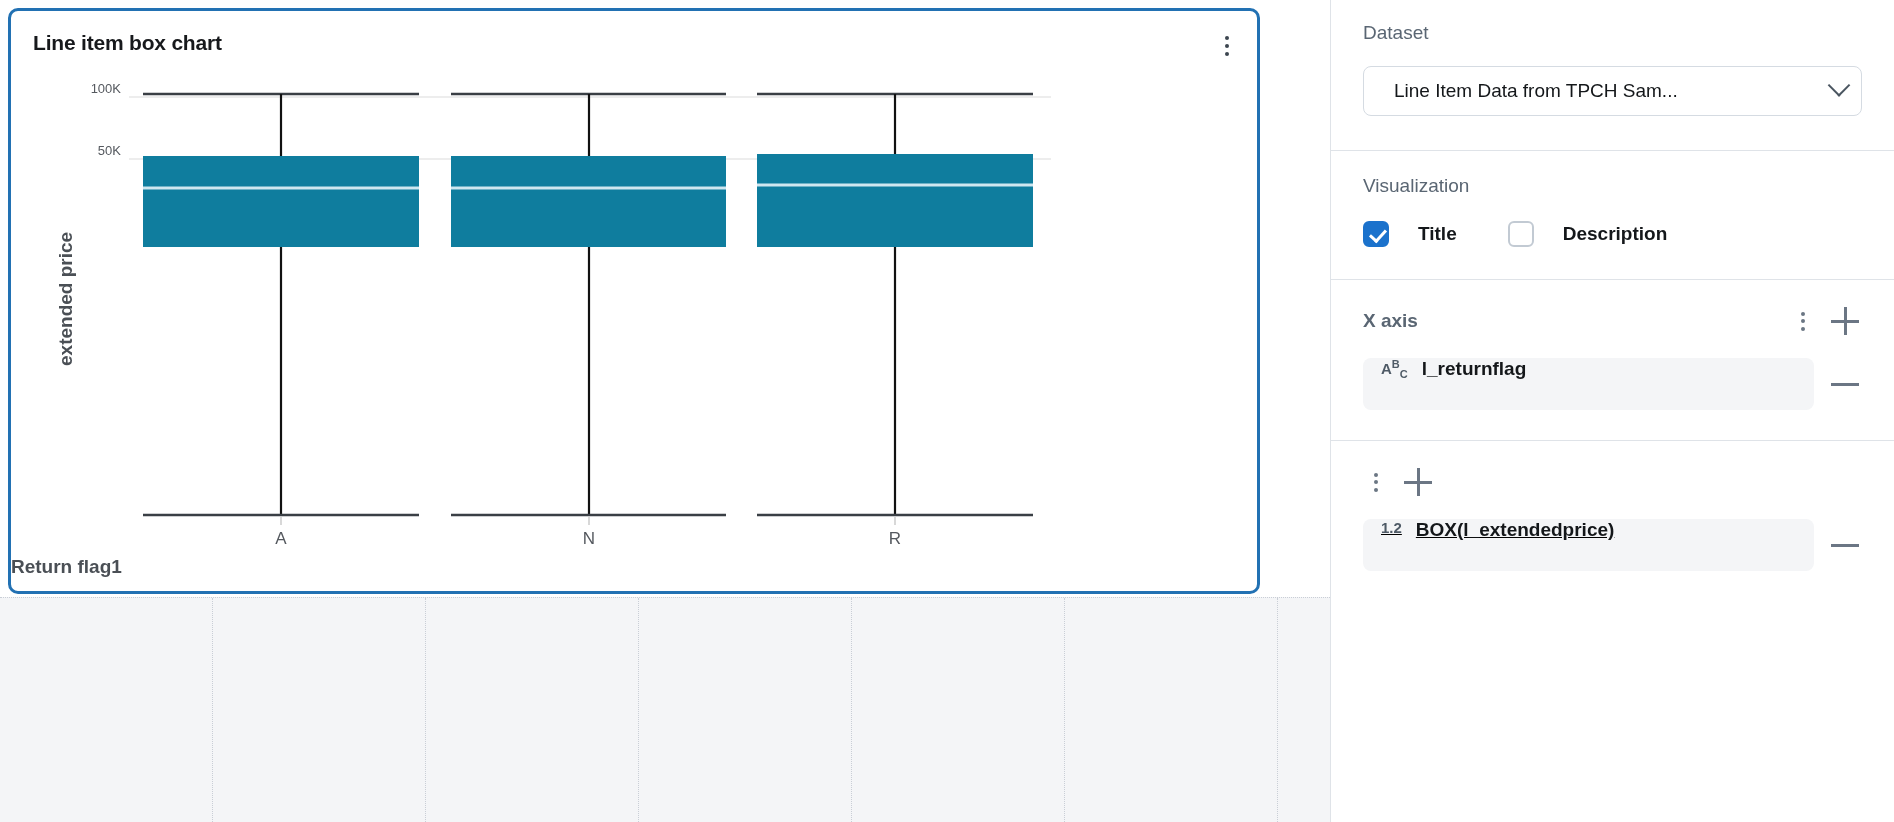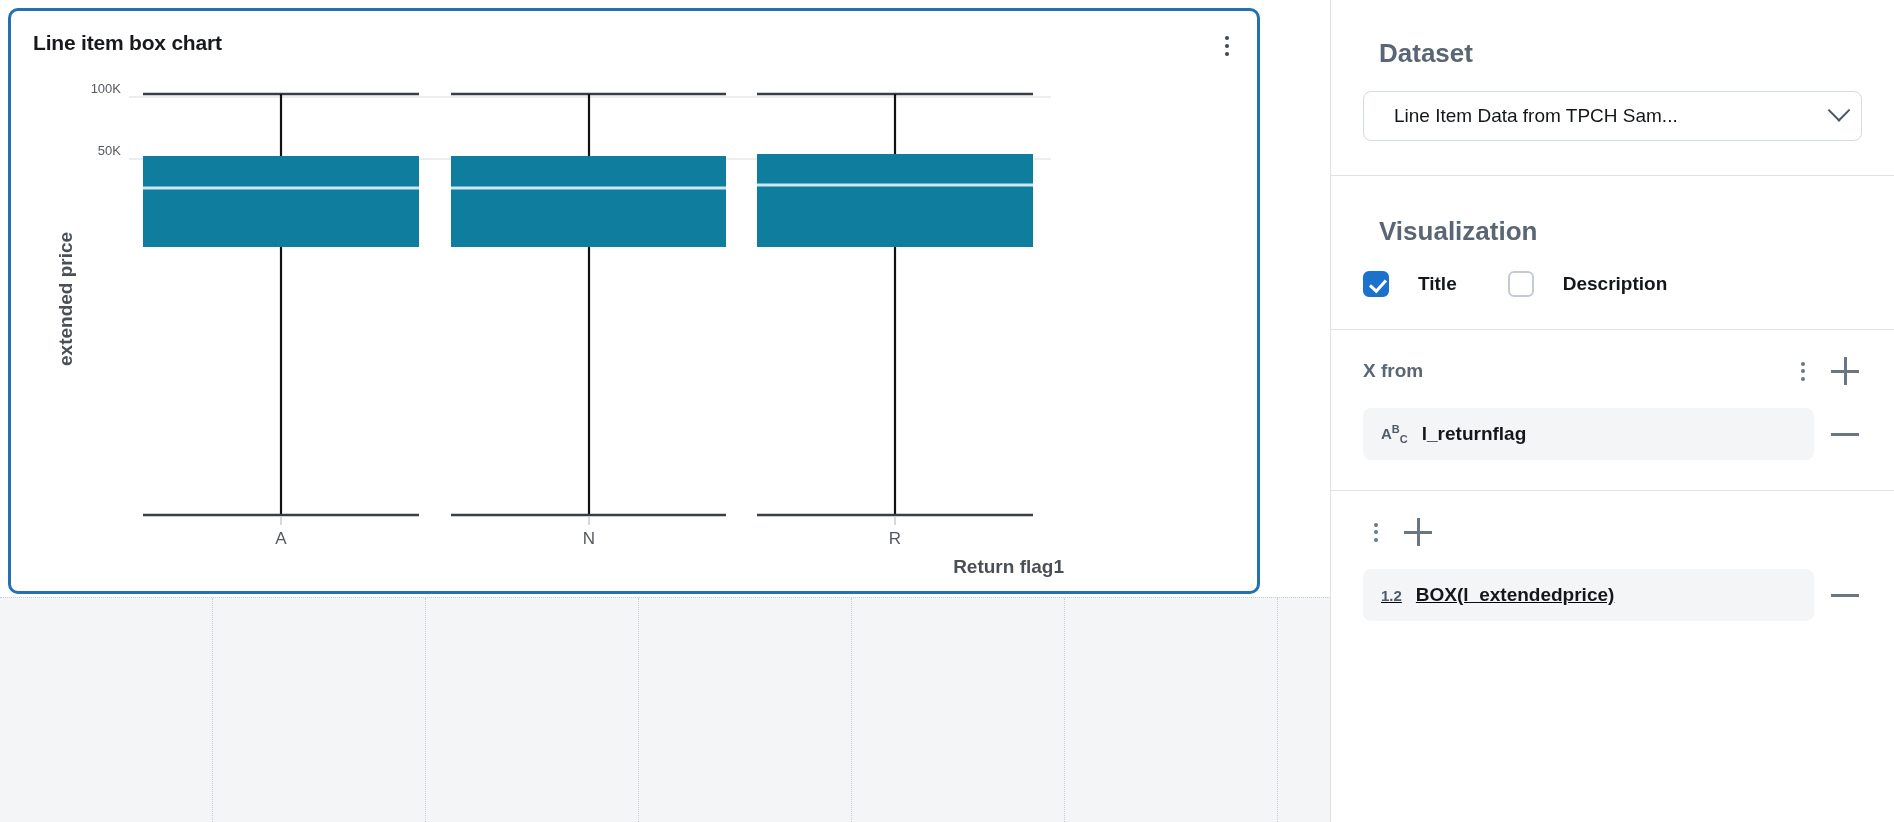--- a/index.html
+++ b/index.html
@@ -62,41 +62,41 @@
     font-size: 19px; font-weight: bold; color: #4a4f55;
     white-space: nowrap;
   }
   .ytick {
     position: absolute; right: 0;
     font-size: 13px; color: #55595f;
     text-align: right; white-space: nowrap;
   }
   .xlabel {
     position: absolute;
-    width: 100%; text-align: right;
+    width: 100%; text-align: left;
     font-size: 19px; font-weight: bold; color: #4a4f55;
   }
   .xtick {
     position: absolute;
     font-size: 17px; color: #55595f;
     text-align: center; white-space: nowrap;
   }
 
   
   .panel {
     position: absolute; left: 1330px; top: 0;
     width: 564px; height: 822px;
     background: #ffffff;
     border-left: 1px solid #dfe3e8;
     padding: 0;
   }
   .sec { padding: 0 32px; }
   .sec-title {
-    font-size: 26px; font-weight: bold; color: #5a6673;
-    margin: 16px; padding: 0;
+    font-size: 19px; font-weight: normal; color: #5a6673;
+    margin: 0; padding: 0;
   }
   .divider { height: 1px; background: #dfe3e8; margin: 0 0 0 0; }
 
   .select {
     position: relative;
     height: 50px;
     border: 1px solid #d5dbe2;
     border-radius: 8px;
     display: flex; align-items: center;
     padding: 0 14px 0 30px;
@@ -140,21 +140,21 @@
   .ic-plus { width: 34px; height: 34px; position: relative; cursor: pointer; margin-left: 12px; }
   .ic-plus::before, .ic-plus::after {
     content: ""; position: absolute; background: #6b7684;
   }
   .ic-plus::before { left: 3px; right: 3px; top: 15.5px; height: 3px; }
   .ic-plus::after { top: 3px; bottom: 3px; left: 15.5px; width: 3px; }
 
   .pillrow { display: flex; align-items: center; }
   .pill {
     flex: 1; height: 52px; background: #f4f5f7; border-radius: 8px;
-    display: flex; align-items: center; padding: 0 18px; gap: 14px;
+    display: flex; padding: 0 18px; gap: 14px;
     cursor: pointer;
   }
   .pill .ptype {
     font-size: 15px; color: #4e5a66; font-weight: bold;
     white-space: nowrap; flex: 0 0 auto;
   }
   .pill .ptype sup { font-size: 11px; }
   .pill .ptype sub { font-size: 11px; }
   .pill .pname { font-size: 19px; font-weight: bold; color: #14171a; white-space: nowrap; }
   .ic-minus {
@@ -265,21 +265,21 @@
         <span class="cblabel">Title</span>
         <span class="cbox" style="margin-left:22px;"></span>
         <span class="cblabel">Description</span>
       </div>
     </div>
 
     <div class="divider" style="margin-top:32px;"></div>
 
     <div class="sec" style="padding-top:24px;">
       <div class="axhead">
-        <span class="t">X from</span>
+        <span class="t">X axis</span>
         <span class="ic-kebab">
           <i></i>
             <i></i>
             <i></i>
         </span>
         <span class="ic-plus"></span>
       </div>
 
       <div class="pillrow" style="margin-top:20px;">
         <span class="pill">

